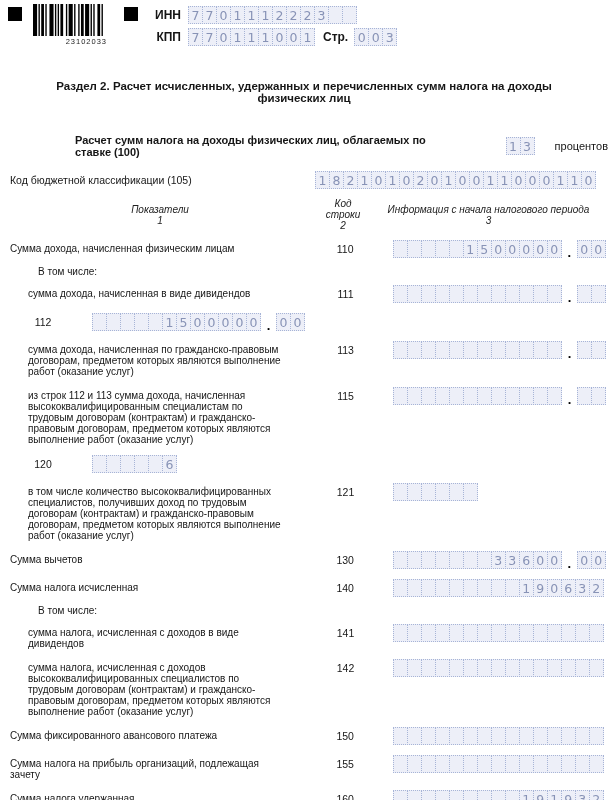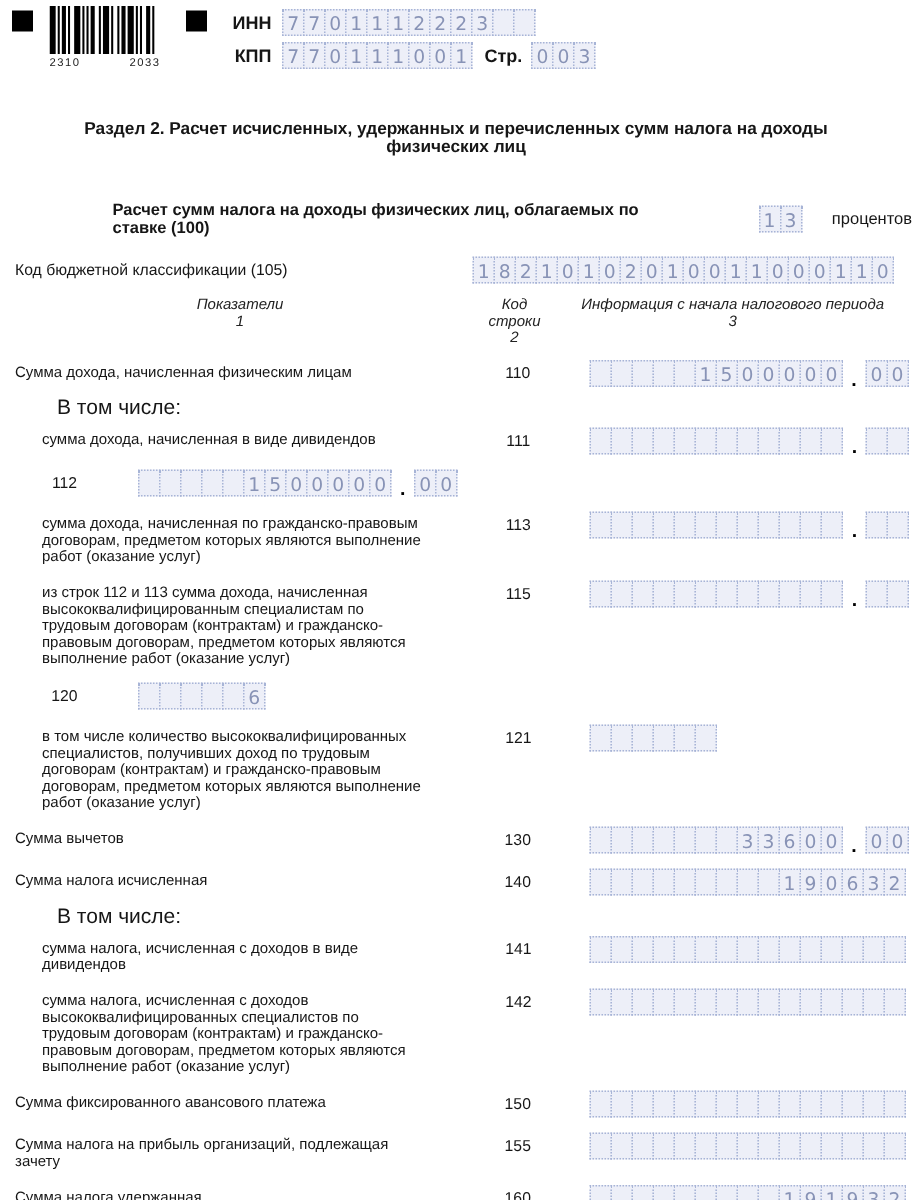--- a/index.html
+++ b/index.html
@@ -9,21 +9,21 @@
     --cell-bg:#edeff8; --cell-border:#a7b4d6; --digit:#8893b6;
   }
   .page{position:relative;width:608px;height:800px;}
 
   
   .topbar{position:relative;height:50px;}
   .corner-sq{position:absolute;width:14px;height:14px;background:#000;top:7px;}
   .sq-left{left:8px;} .sq-right{left:124px;}
   .barcode-wrap{position:absolute;left:33px;top:4px;width:74px;}
   .barcode-wrap svg{display:block;width:74px;height:32px;}
-  .barcode-nums{display:flex;justify-content:space-between;font-size:7.5px;color:#222;margin-top:1px;letter-spacing:1px;}
+  .barcode-nums{display:flex;justify-content:flex-end;font-size:7.5px;color:#222;margin-top:1px;letter-spacing:1px;}
   .idfields{position:absolute;left:155px;top:6px;}
   .idrow{display:flex;align-items:center;height:18px;margin-bottom:4px;}
   .idrow .flabel{font-weight:700;font-size:12px;margin-right:7px;width:26px;text-align:right;}
   .page-label{font-weight:700;font-size:12px;margin:0 6px 0 8px;}
 
   
   .cellfield{display:flex;}
   .cell{
     box-sizing:border-box;width:15px;height:18px;
     background:var(--cell-bg);border:1px dotted var(--cell-border);
@@ -40,32 +40,32 @@
   .sec-title{margin-top:30px;text-align:center;font-weight:700;font-size:11.5px;padding:0 28px;}
   .rate-line{margin-top:30px;display:flex;align-items:center;padding-left:75px;}
   .rate-line .rl-label{font-weight:700;font-size:11px;}
   .rate-line .cellfield{margin-left:63px;}
   .rate-line .rl-suffix{font-size:11px;margin-left:20px;}
   .kbk-line{margin-top:13px;display:flex;align-items:center;padding:0 12px 0 10px;}
   .kbk-line .kbk-label{font-size:10.5px;}
   .kbk-line .cellfield{margin-left:auto;}
 
   
-  .thead{display:flex;margin-top:9px;padding:0 0 0 10px;font-style:italic;font-size:10px;color:#222;}
+  .thead{display:flex;margin-top:9px;padding:0 0 0 10px;font-style:italic;font-size:10px;color:#222;align-items:center;}
   .th1{width:300px;text-align:center;}
   .th2{width:66px;text-align:center;line-height:11px;}
   .th3{width:225px;text-align:center;line-height:11px;}
   .th1 div,.th3 div{line-height:11px;}
   .rows{margin-top:9px;padding-left:10px;}
   .row{display:flex;align-items:flex-start;margin-bottom:10px;min-height:18px;gap:16px;}
   .label{width:300px;font-size:10px;line-height:11px;box-sizing:border-box;padding-right:14px;padding-top:3px;}
   .label.indent{padding-left:18px;}
   .code{width:66px;text-align:center;font-size:10.5px;line-height:18px;}
   .field{width:225px;display:flex;}
-  .subheader{font-size:14px;line-height:11px;margin:-2px 0 8px 28px;}
+  .subheader{font-size:10px;line-height:11px;margin:-2px 0 8px 28px;}
 </style>
 </head>
 <body style="--cell-bg: #edeff8; --cell-border: #a7b4d6; --digit: #8893b6;">
 
 <div class="page">
 
   <div class="topbar">
     <div class="corner-sq sq-left"></div>
     <div class="barcode-wrap">
       <svg id="barcode-svg" preserveAspectRatio="none" viewBox="0 0 54 10">

